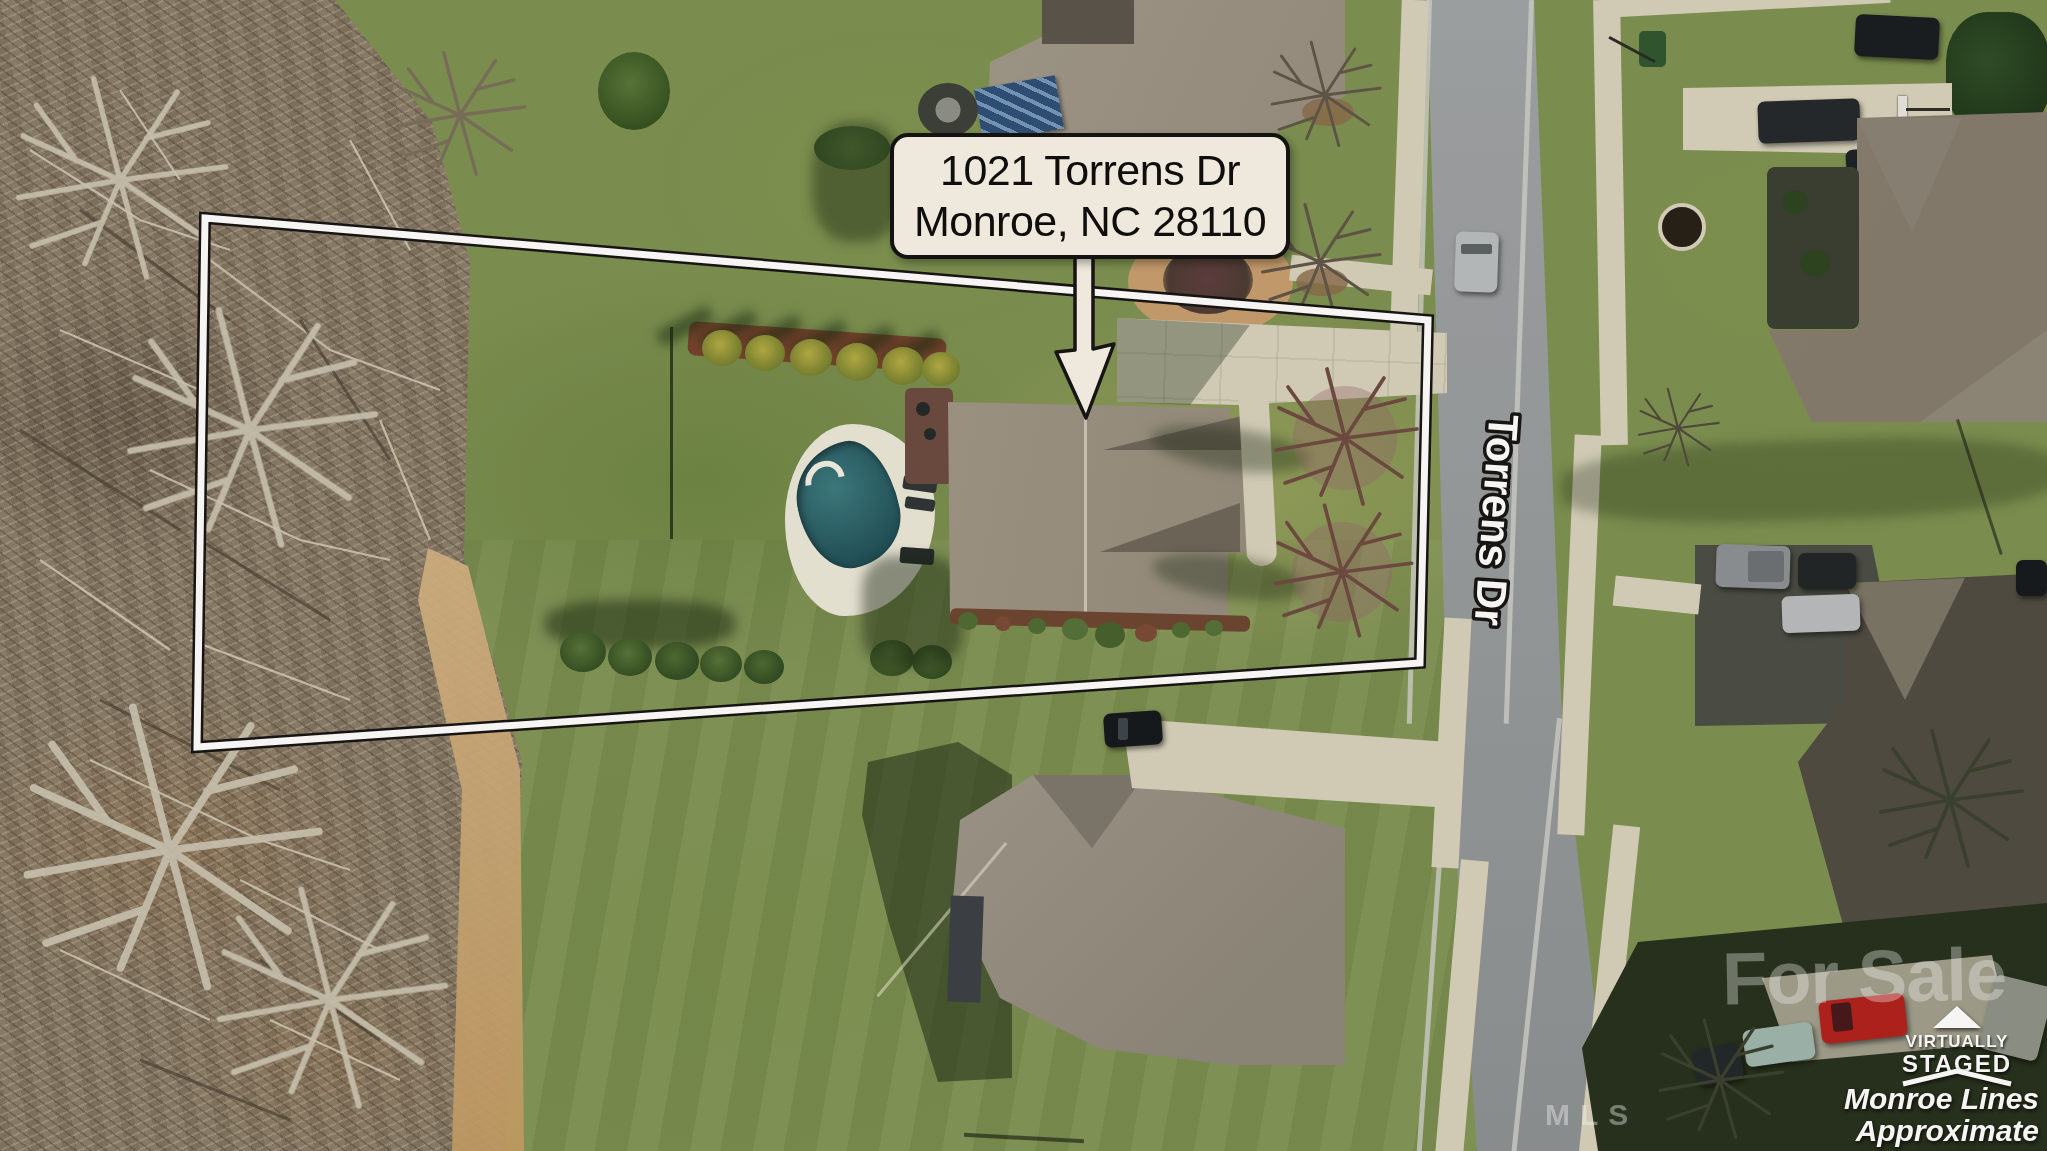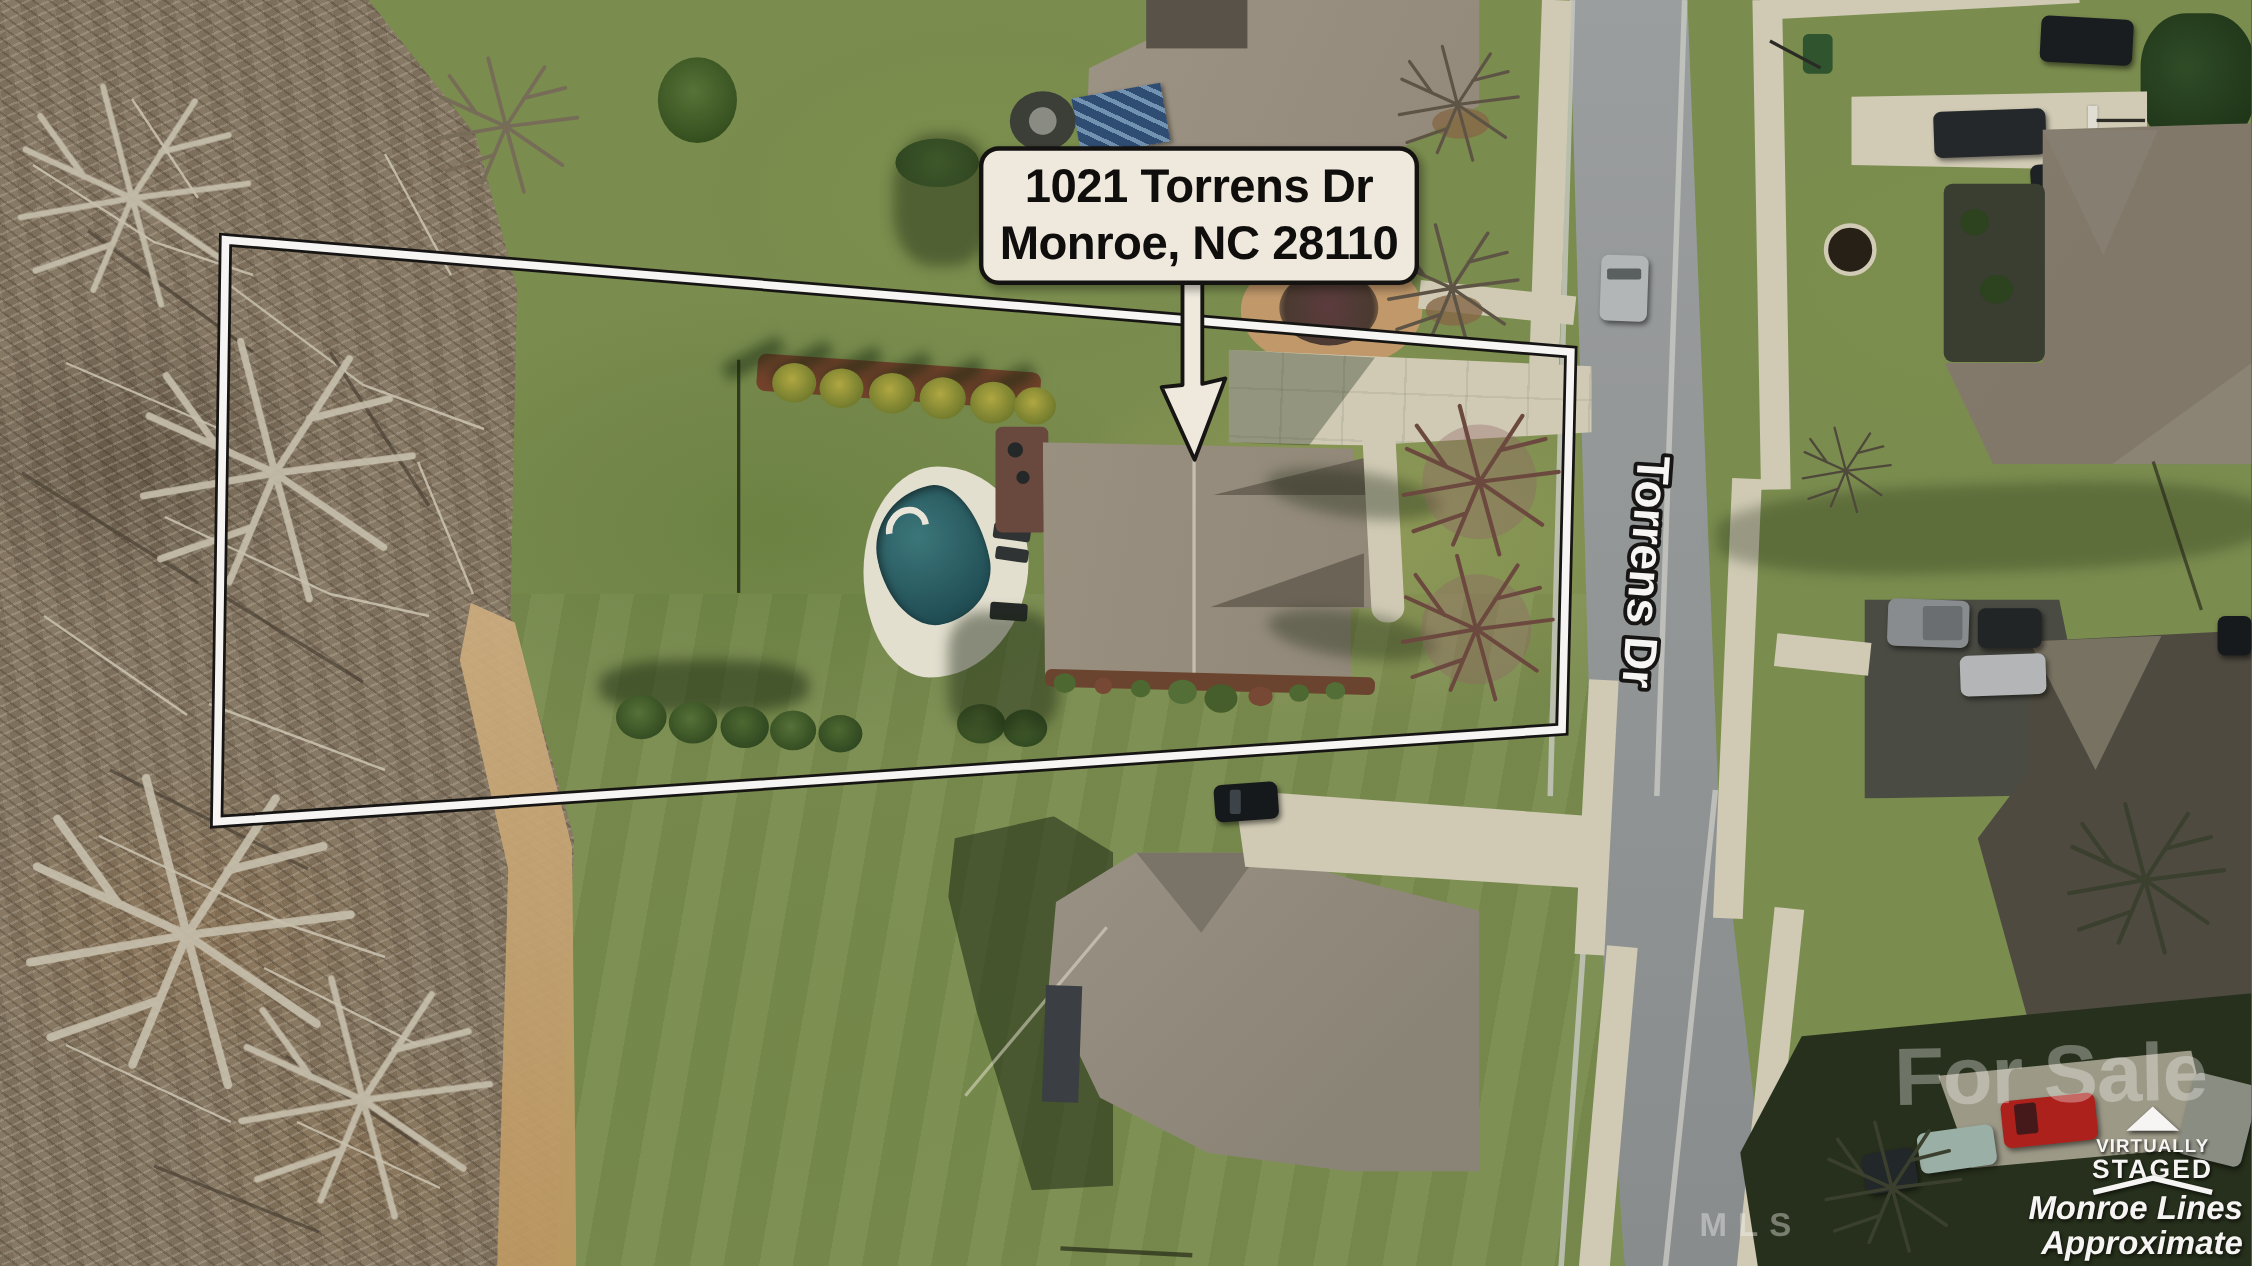--- a/index.html
+++ b/index.html
@@ -32,21 +32,21 @@
   .curb{background:#cfd2cd;opacity:.8;}
   .walk{background-color:#d7d2bd;}
   .roof-grain{background-image:repeating-linear-gradient(0deg,rgba(255,255,255,.05) 0 2px,transparent 2px 4px);}
   .bush{border-radius:50%;position:absolute;}
   .car{position:absolute;border-radius:7px;box-shadow:2px 3px 5px rgba(0,0,0,.5);}
   
   .callout{position:absolute;left:890px;top:133px;width:392px;height:118px;
      background:#f7f2e8;border:4px solid #111;border-radius:18px;
      display:flex;flex-direction:column;align-items:center;justify-content:center;
      box-shadow:3px 4px 8px rgba(0,0,0,.35);z-index:40;}
-  .callout div{font-weight:bold;font-size:43px;line-height:51px;color:#0c0c0c;letter-spacing:-.5px;white-space:nowrap;}
+  .callout div{font-weight:normal;font-size:43px;line-height:51px;color:#0c0c0c;letter-spacing:-.5px;white-space:nowrap;}
   .wm{position:absolute;color:#fff;font-weight:bold;z-index:60;}
   .badge{z-index:62;text-align:center;color:#fff;}
   .badge .tri{width:0;height:0;border-left:24px solid transparent;border-right:24px solid transparent;
       border-bottom:22px solid #fff;margin:0 auto 4px auto;filter:drop-shadow(1px 2px 2px rgba(0,0,0,.7));}
   .badge .l1{font-size:17px;font-weight:800;letter-spacing:1px;text-shadow:1px 2px 3px rgba(0,0,0,.8);}
   .badge .l2{font-size:24px;font-weight:800;letter-spacing:2px;line-height:24px;text-shadow:1px 2px 3px rgba(0,0,0,.8);}
   .disc{position:absolute;right:8px;text-align:right;color:#fff;font-weight:bold;font-style:italic;
       font-size:30px;text-shadow:1px 2px 4px rgba(0,0,0,.85);z-index:62;white-space:nowrap;}
   svg text{font-family:"Liberation Sans",sans-serif;}
 </style>

